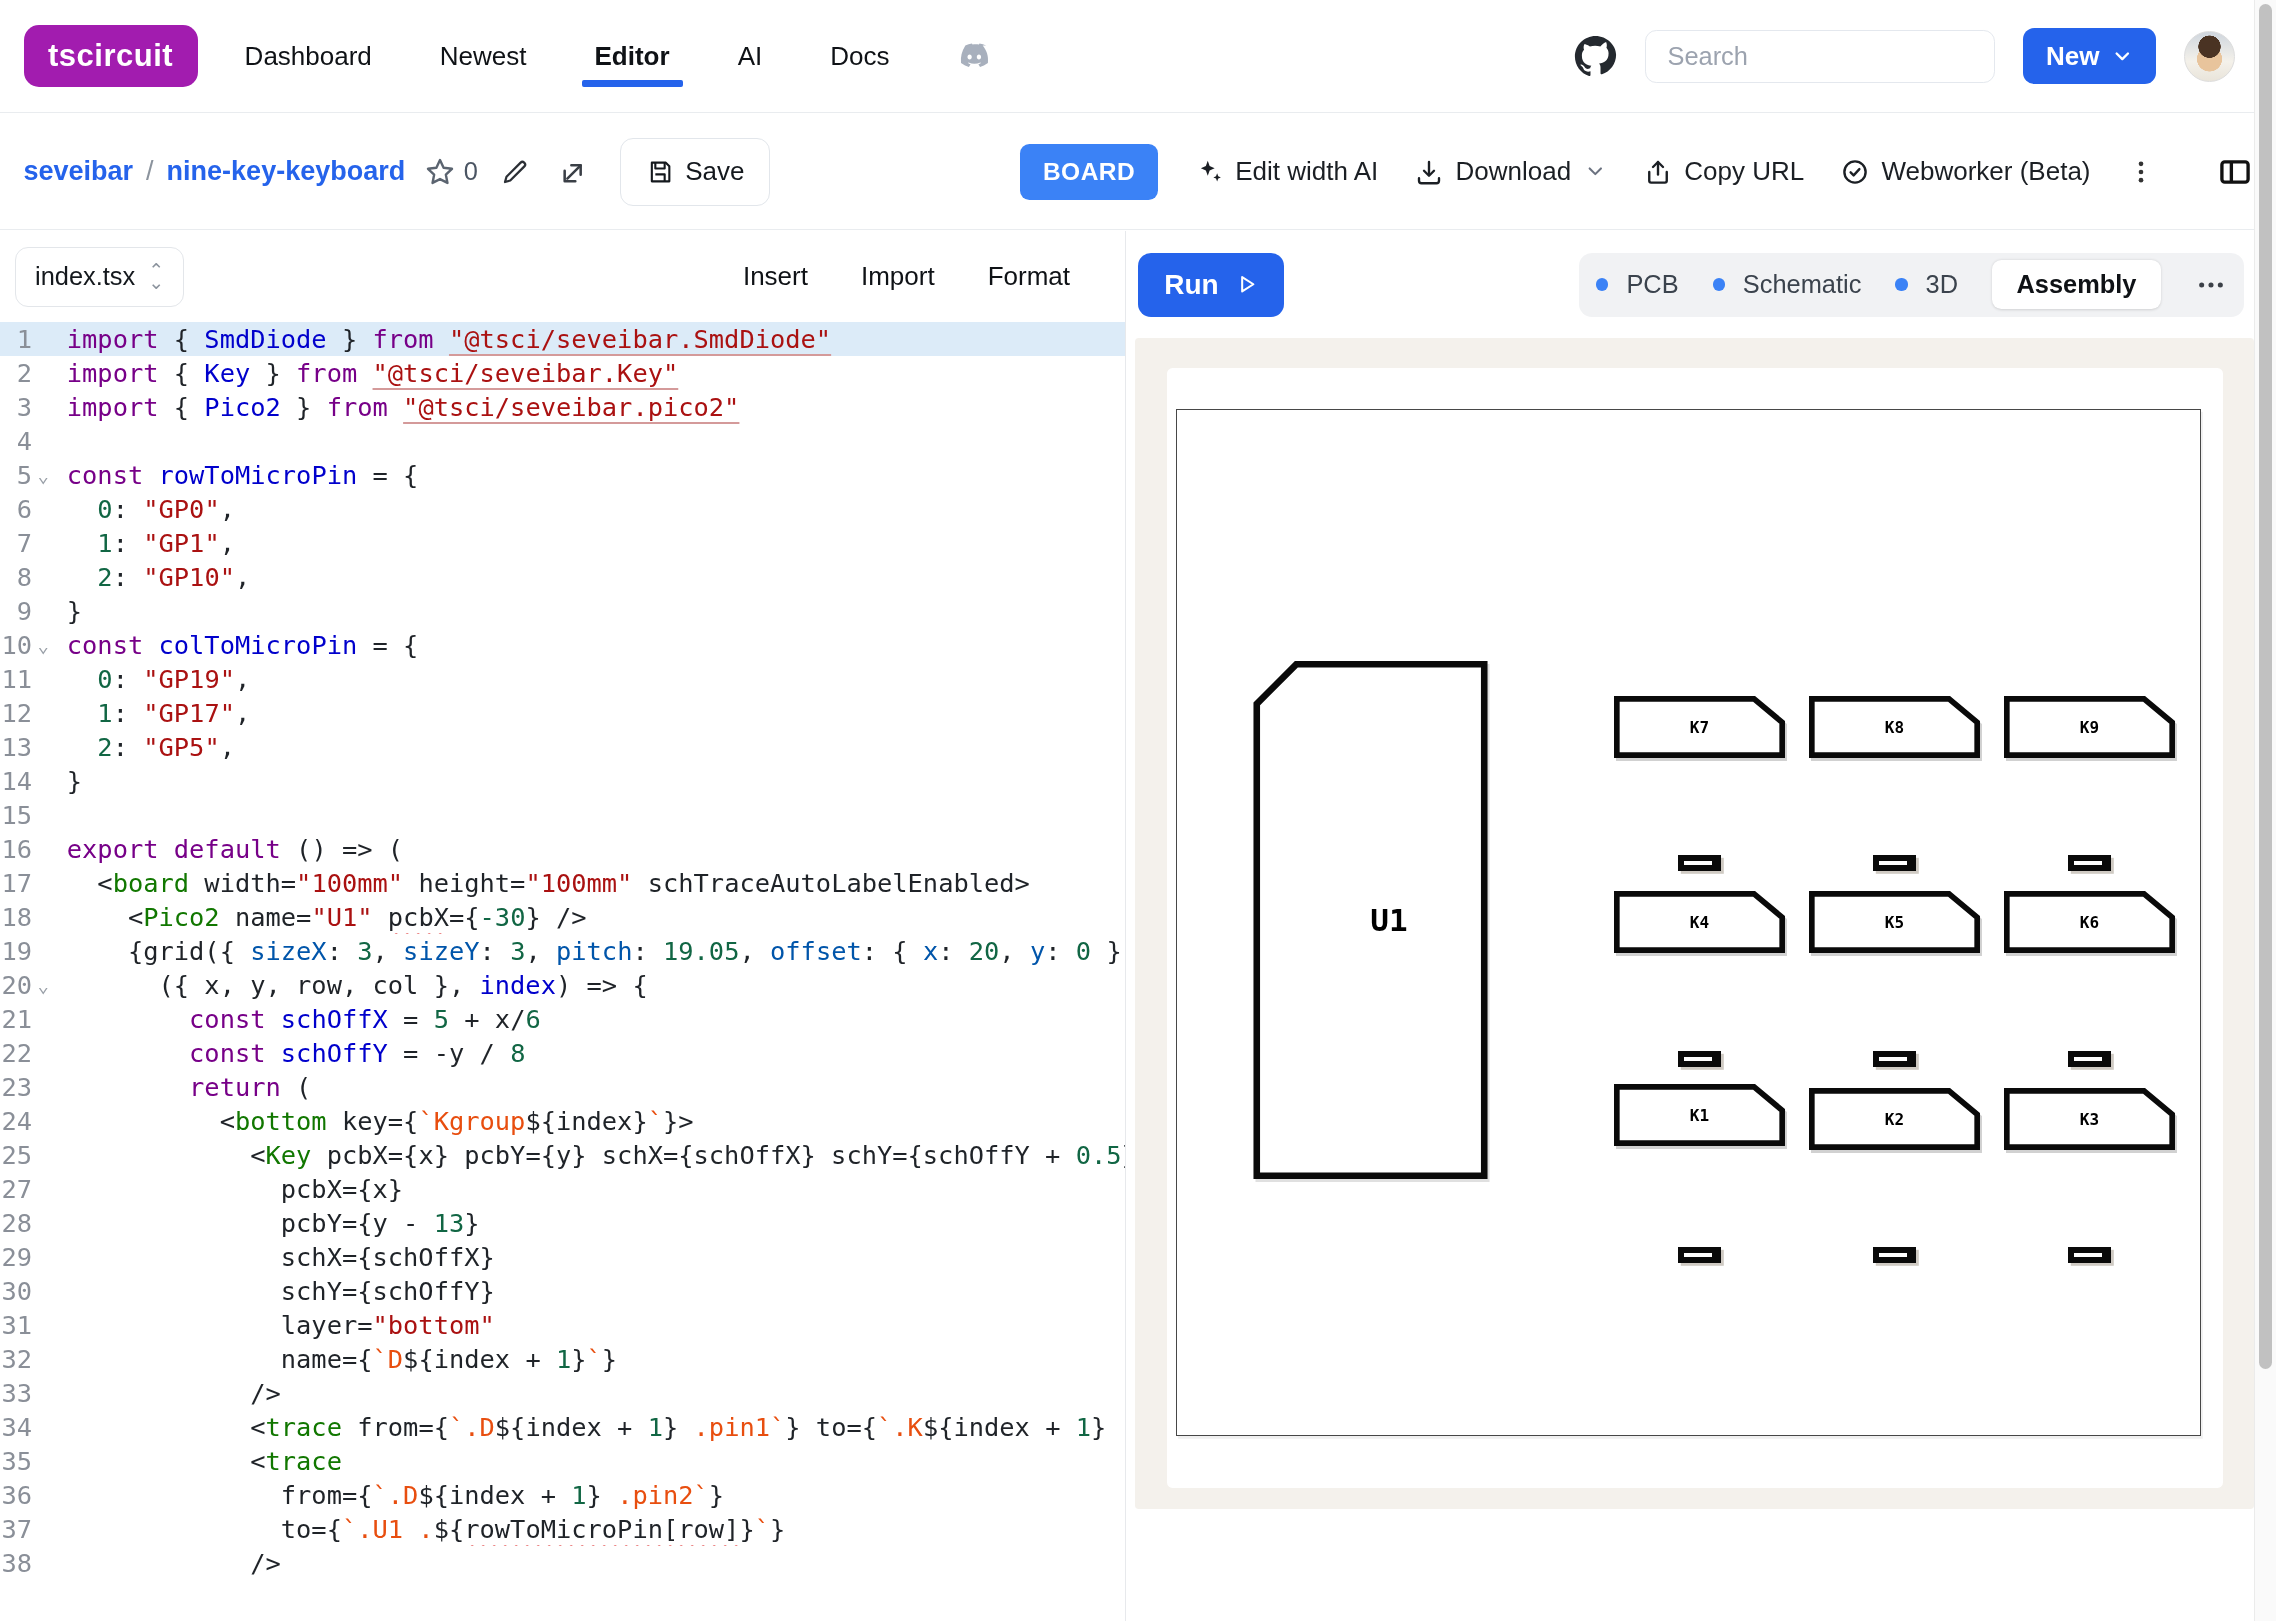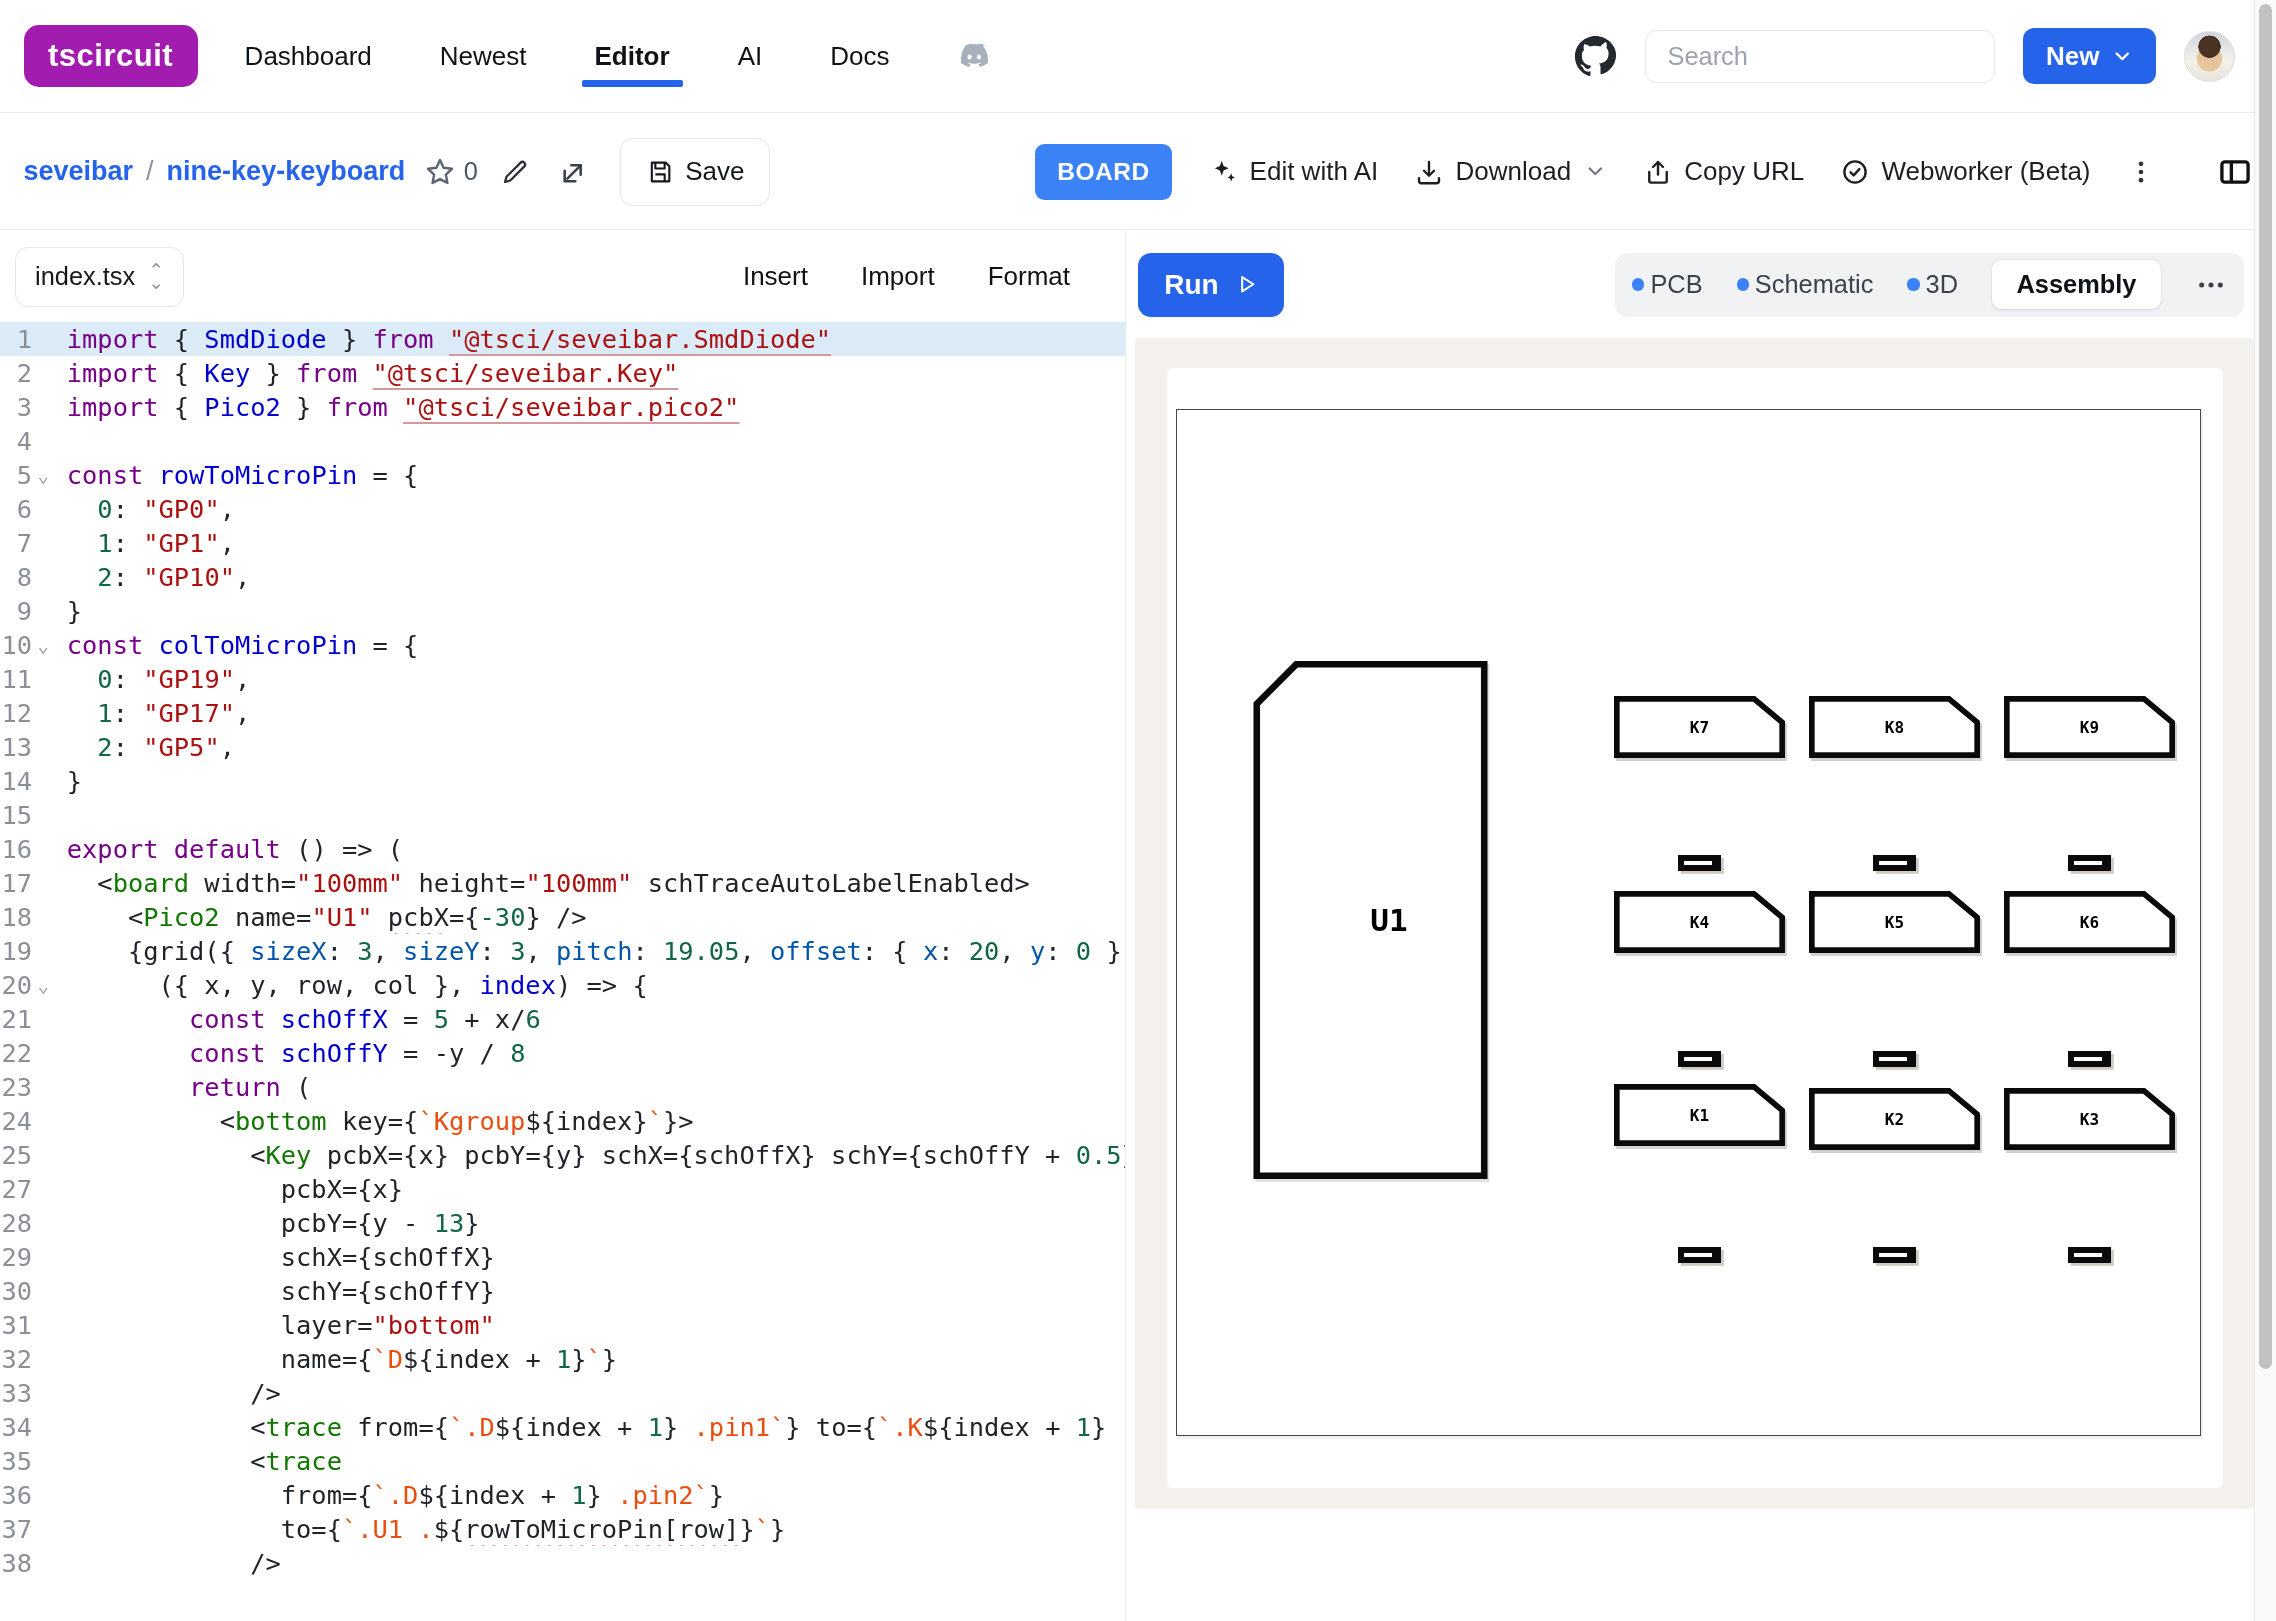--- a/index.html
+++ b/index.html
@@ -81,21 +81,21 @@
   .tk-p { color:#1f2328; }
   .tk-sq { color:#1f2328; text-decoration:underline wavy #e03e3e 1.9px; text-underline-offset:6.6px; }
 
   
   .preview-pane { flex:1; border-left:0.9px solid #e7e9ec; position:relative; background:#fff; }
   .preview-toolbar { height:107px; display:flex; align-items:center; padding-left:12.2px; }
   .btn-run { height:64px; padding:0 26px; border-radius:13px; background:#2563eb; color:#ffffff;
     font-size:28px; font-weight:600; border:none; display:flex; align-items:center; gap:15px; cursor:pointer;}
   .tabs { margin-left:auto; margin-right:32px; background:#f1f2f4; border-radius:13px;
     height:64px; display:flex; align-items:center; padding:0 17px; gap:34px; }
-  .tab { display:flex; align-items:center; gap:6px; font-size:25.4px; font-weight:500;
+  .tab { display:flex; align-items:center; gap:18px; font-size:25.4px; font-weight:500;
     color:#3b434d; cursor:pointer; }
   .dot { width:12.2px; height:12.2px; border-radius:50%; background:#3b82f6; }
   .tab.active { background:#fff; border-radius:9.4px; padding:10.4px 24.5px;
     box-shadow:0 0.9px 2.8px rgba(0,0,0,.14); color:#0f1216; font-weight:600; }
   .tabs-more { color:#3c4148; display:flex; cursor:pointer; }
 
   .canvas-area { position:absolute; left:9.4px; right:21.7px; top:107px; height:1171px;
     background:#f4f1ec; border-radius:3.8px; }
   .canvas { position:absolute; left:32px; top:30px; width:1056px; height:1120px;
     background:#fff; border-radius:5.6px; }
@@ -188,21 +188,21 @@
     <span>Save</span>
   </button>
 
   <div class="toolbar-right">
     <span class="badge-board">BOARD</span>
     <span class="action">
       <svg width="30" height="30" viewBox="0 0 24 24" fill="currentColor">
           <path d="M11 3l1.5 4.2L16.5 9l-4 1.8L11 15l-1.5-4.2L5.5 9l4-1.8z"></path>
           <path d="M18.5 13l.9 2.4 2.1.9-2.1.9-.9 2.4-.9-2.4-2.1-.9 2.1-.9z"></path>
         </svg>
-      <span>Edit with AI</span>
+      <span>Edit width AI</span>
     </span>
     <span class="action">
       <svg width="30" height="30" viewBox="0 0 24 24" fill="none" stroke="currentColor" stroke-width="1.9" stroke-linecap="round" stroke-linejoin="round">
           <path d="M12 4v10"></path>
           <path d="M8 11l4 4 4-4"></path>
           <path d="M4 17v2a2 2 0 0 0 2 2h12a2 2 0 0 0 2-2v-2"></path>
         </svg>
       <span>Download</span>
       <span class="chev">
           <svg width="22.6" height="22.6" viewBox="0 0 24 24" fill="none" stroke="currentColor" stroke-width="2.2" stroke-linecap="round" stroke-linejoin="round">

